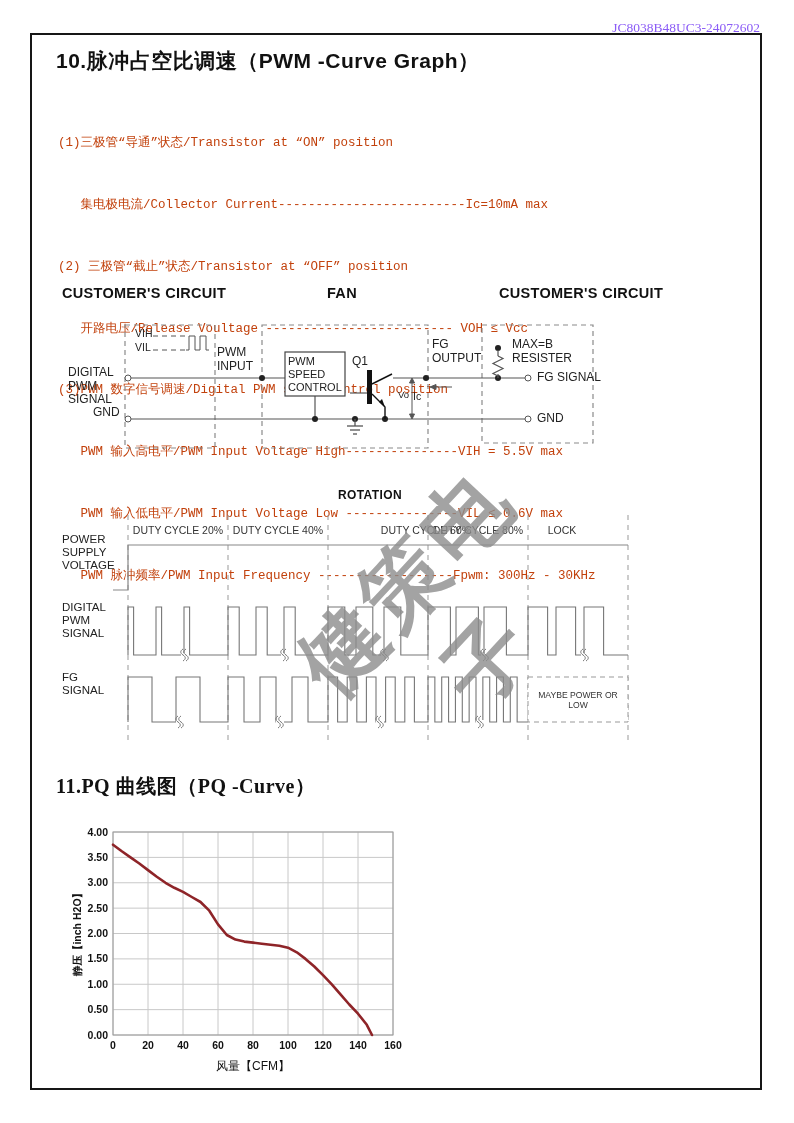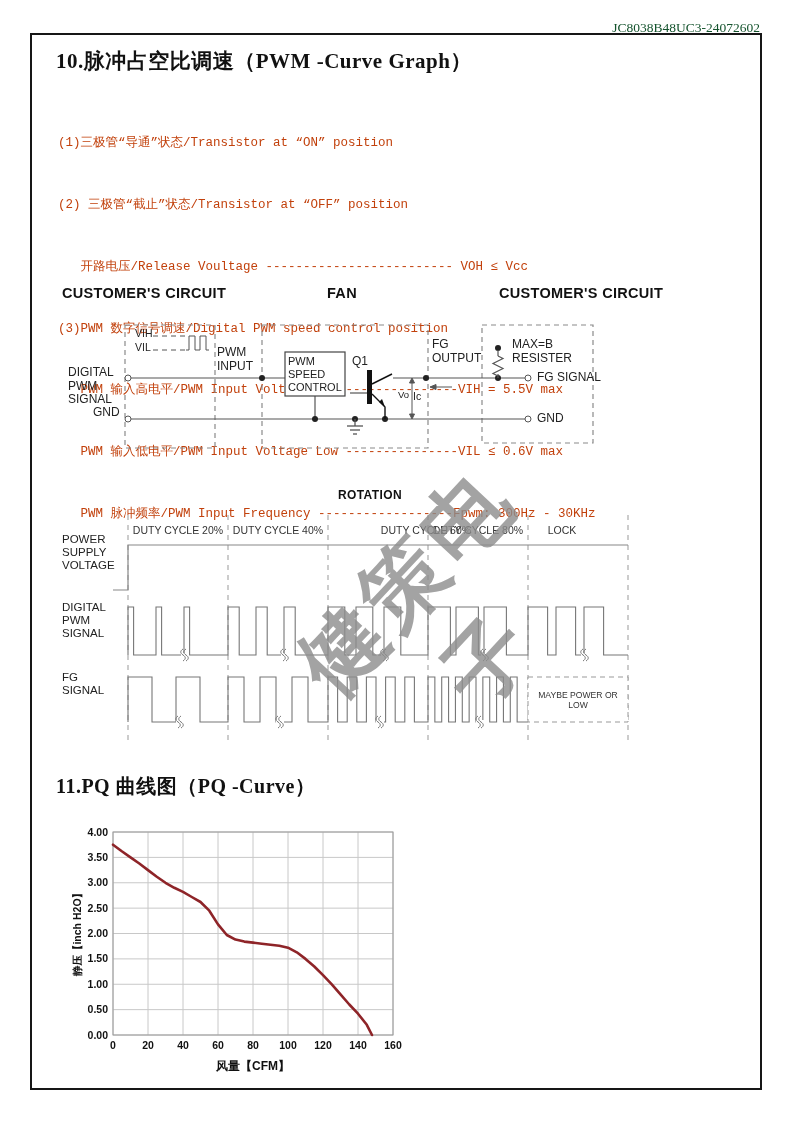--- a/index.html
+++ b/index.html
@@ -1,40 +1,40 @@
 <!DOCTYPE html>
 <html><head>
 <meta charset="utf-8">
 <style>
   html,body{margin:0;padding:0;background:#ffffff;}
   .page{position:relative;width:794px;height:1123px;background:#fff;overflow:hidden;
         font-family:"Liberation Sans",sans-serif;color:#111;}
   .frame{position:absolute;left:30px;top:33px;width:728px;height:1053px;border:2.5px solid #161616;}
   .doc-code{position:absolute;top:20px;left:400px;width:360px;text-align:right;
-            font-family:"Liberation Serif",serif;font-size:13.5px;color:#14532d;}
-  .h10{position:absolute;left:56px;top:47px;font-family:Liberation Serif, serif;
+            font-family:"Liberation Serif",serif;font-size:13.5px;color:#8b5cf6;}
+  .h10{position:absolute;left:56px;top:47px;font-family:Liberation Sans, sans-serif;
        font-weight:bold;font-size:21px;letter-spacing:.5px;}
   .specs{position:absolute;left:58px;top:92px;font-family:"Liberation Mono",monospace;
          font-size:12.5px;line-height:20.6px;white-space:pre;color:#c2410c;}
   .cHead{position:absolute;top:285px;font-weight:bold;font-size:14.5px;letter-spacing:.3px;}
   .lbl{position:absolute;font-size:12px;line-height:13.5px;color:#222;white-space:pre-line;}
   .vcc{position:absolute;left:616px;top:329px;font-size:13px;line-height:17.5px;color:#222;}
   .vcc span{display:inline-block;}
   .vcc .c1{width:62px;}
   .rotTitle{position:absolute;left:0;top:488px;width:728px;text-align:center;
             font-weight:bold;font-size:12px;letter-spacing:.4px;margin-left:6px;}
   .dutyLbl{position:absolute;top:524px;width:100px;text-align:center;font-size:10.5px;color:#333;}
   .rowLbl{position:absolute;font-size:11.5px;line-height:13px;color:#222;white-space:pre-line;}
   .lockNote{position:absolute;left:530px;top:690px;width:96px;text-align:center;
             font-size:8.6px;color:#333;}
   .h11{position:absolute;left:56px;top:773px;font-family:"Liberation Serif",serif;
        font-weight:bold;font-size:20px;letter-spacing:.5px;}
   .pqwrap{position:absolute;left:70px;top:822px;width:340px;height:258px;}
   .pq-x{position:absolute;left:108px;top:236px;width:150px;text-align:center;
-        font-weight:bold;font-size:12px;}
+        font-weight:normal;font-size:12px;}
   .pq-y{position:absolute;left:-53px;top:103px;width:122px;height:14px;text-align:center;
         font-weight:bold;font-size:10.5px;transform:rotate(-90deg);}
   .watermark{position:absolute;left:225px;top:528px;width:350px;height:96px;
              font-size:84px;font-weight:bold;color:#8d8d8d;opacity:.8;text-align:center;
              letter-spacing:6px;transform:rotate(-47deg);pointer-events:none;z-index:5;
              font-family:"Liberation Sans",sans-serif;}
   svg{position:absolute;overflow:visible;}
   svg text{font-family:"Liberation Sans",sans-serif;}
 </style>
 </head>
@@ -42,20 +42,21 @@
 
 <div class="page">
   <div class="frame"></div>
 
   <div class="doc-code">JC8038B48UC3-24072602</div>
 
   <div class="h10">10.脉冲占空比调速（PWM -Curve Graph）</div>
 
   <div class="specs">
     <div>(1)三极管“导通”状态/Transistor at “ON” position</div>
+    <div>   集电极电流/Collector Current-------------------------Ic=10mA max</div>
     <div>(2) 三极管“截止”状态/Transistor at “OFF” position</div>
     <div>   开路电压/Release Voultage ------------------------- VOH ≤ Vcc</div>
     <div>(3)PWM 数字信号调速/Digital PWM speed control position</div>
     <div>   PWM 输入高电平/PWM Input Voltage High---------------VIH = 5.5V max</div>
     <div>   PWM 输入低电平/PWM Input Voltage Low ---------------VIL ≤ 0.6V max</div>
     <div>   PWM 脉冲频率/PWM Input Frequency ------------------Fpwm: 300Hz - 30KHz</div>
   </div>
 
   <div class="cHead" style="left:62px;">CUSTOMER'S CIRCUIT</div>
   <div class="cHead" style="left:327px;">FAN</div>

